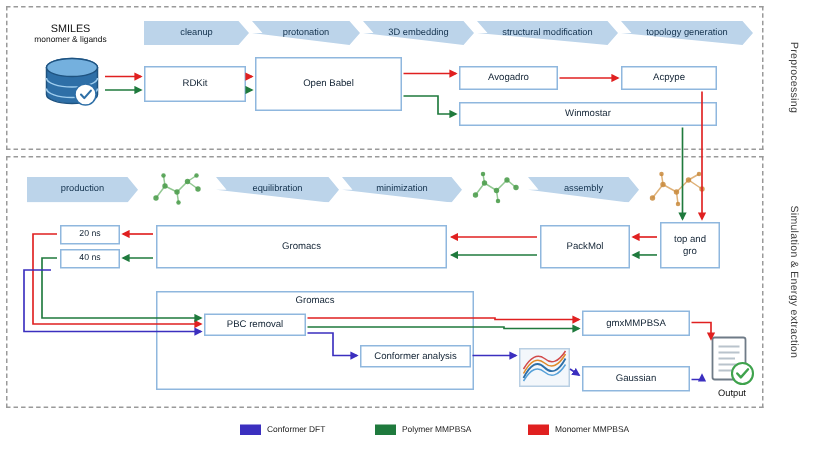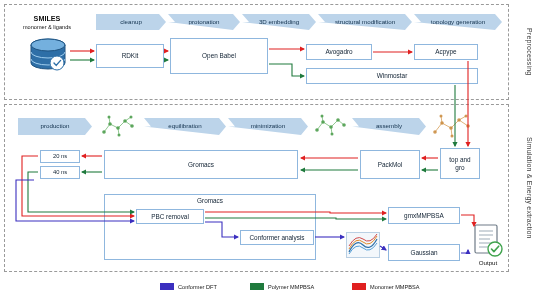--- a/index.html
+++ b/index.html
@@ -40,21 +40,21 @@
   svg.overlay{position:absolute;left:0;top:0;width:550px;height:299px;pointer-events:none;}
 
   
   .legend{display:flex;align-items:center;gap:4px;}
   .legend-swatch{width:14px;height:7px;display:inline-block;}
   .legend-text{font-size:5.6px;color:#1a1a1a;}
 
   
   .db-wrap{position:relative;}
 
-  .smiles-title{font-size:7.2px;font-weight:bold;color:#111;text-align:center;}
+  .smiles-title{font-size:7.2px;font-weight:normal;color:#111;text-align:center;}
   .smiles-sub{font-size:5.6px;color:#111;text-align:center;}
   .mol{position:absolute;}
   .doc-label{font-size:6.2px;color:#111;text-align:center;}
 </style>
 </head>
 <body>
 
 <div id="root">
 
   <div class="abs section-frame" style="left:4px;top:4px;width:505px;height:96px;"></div>

